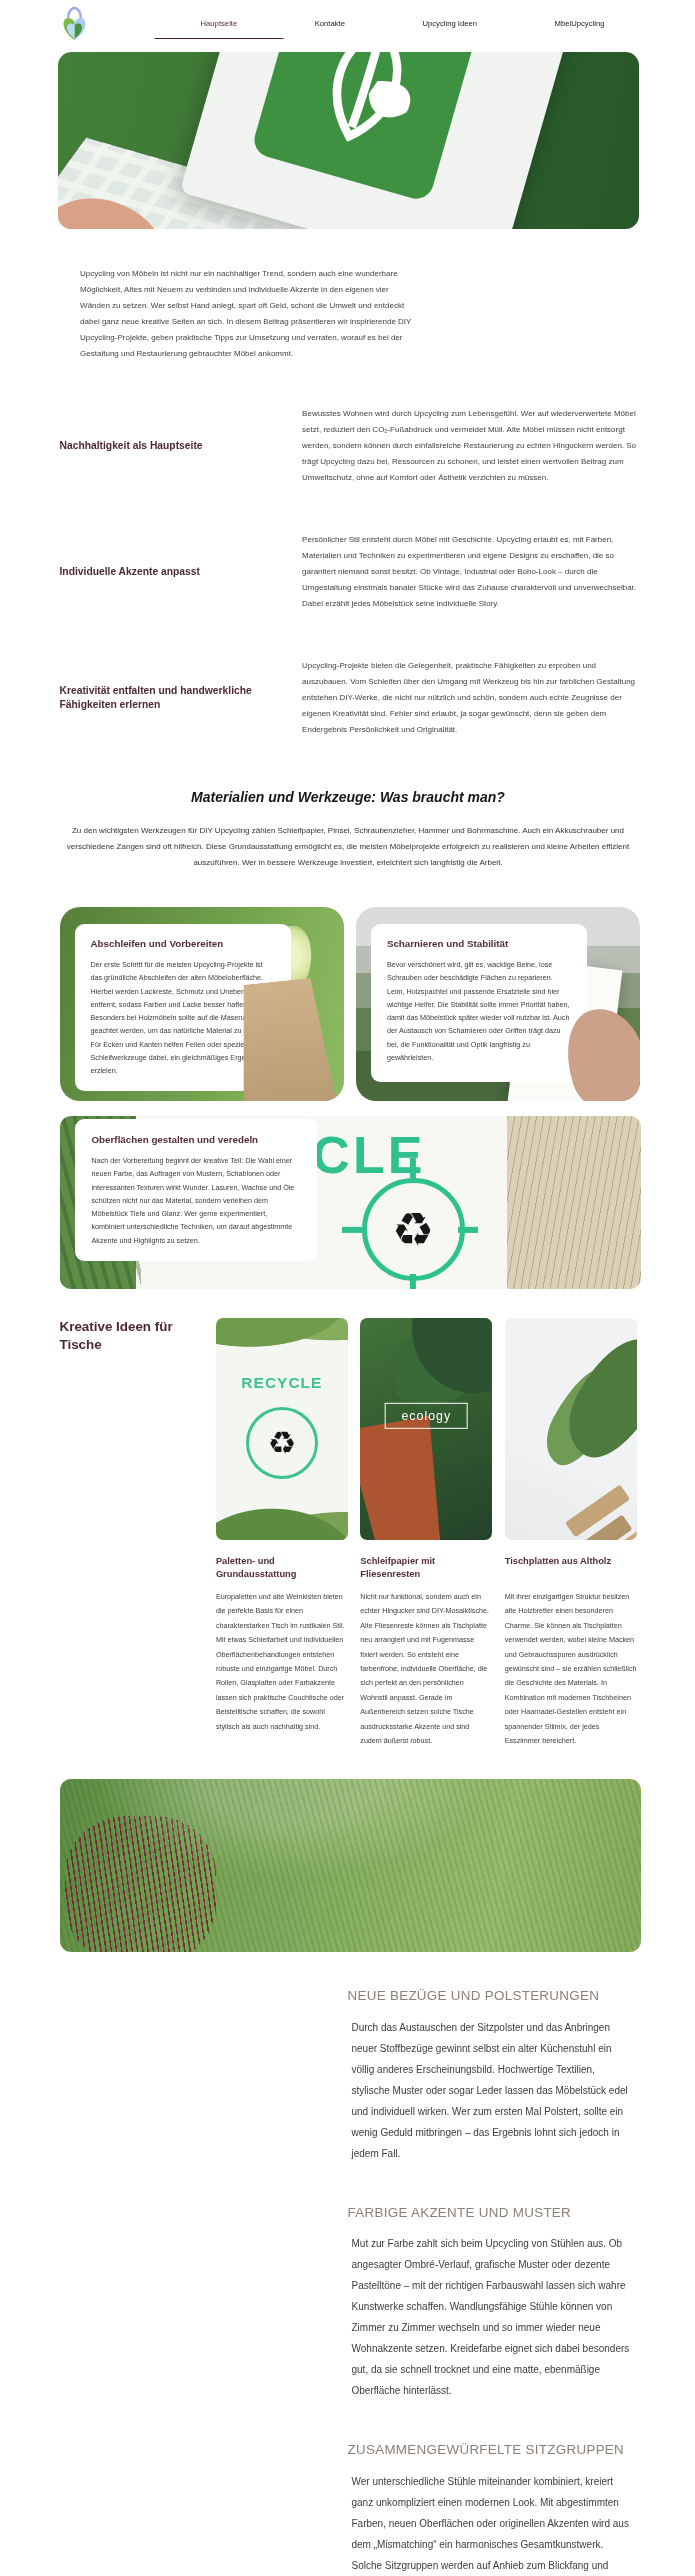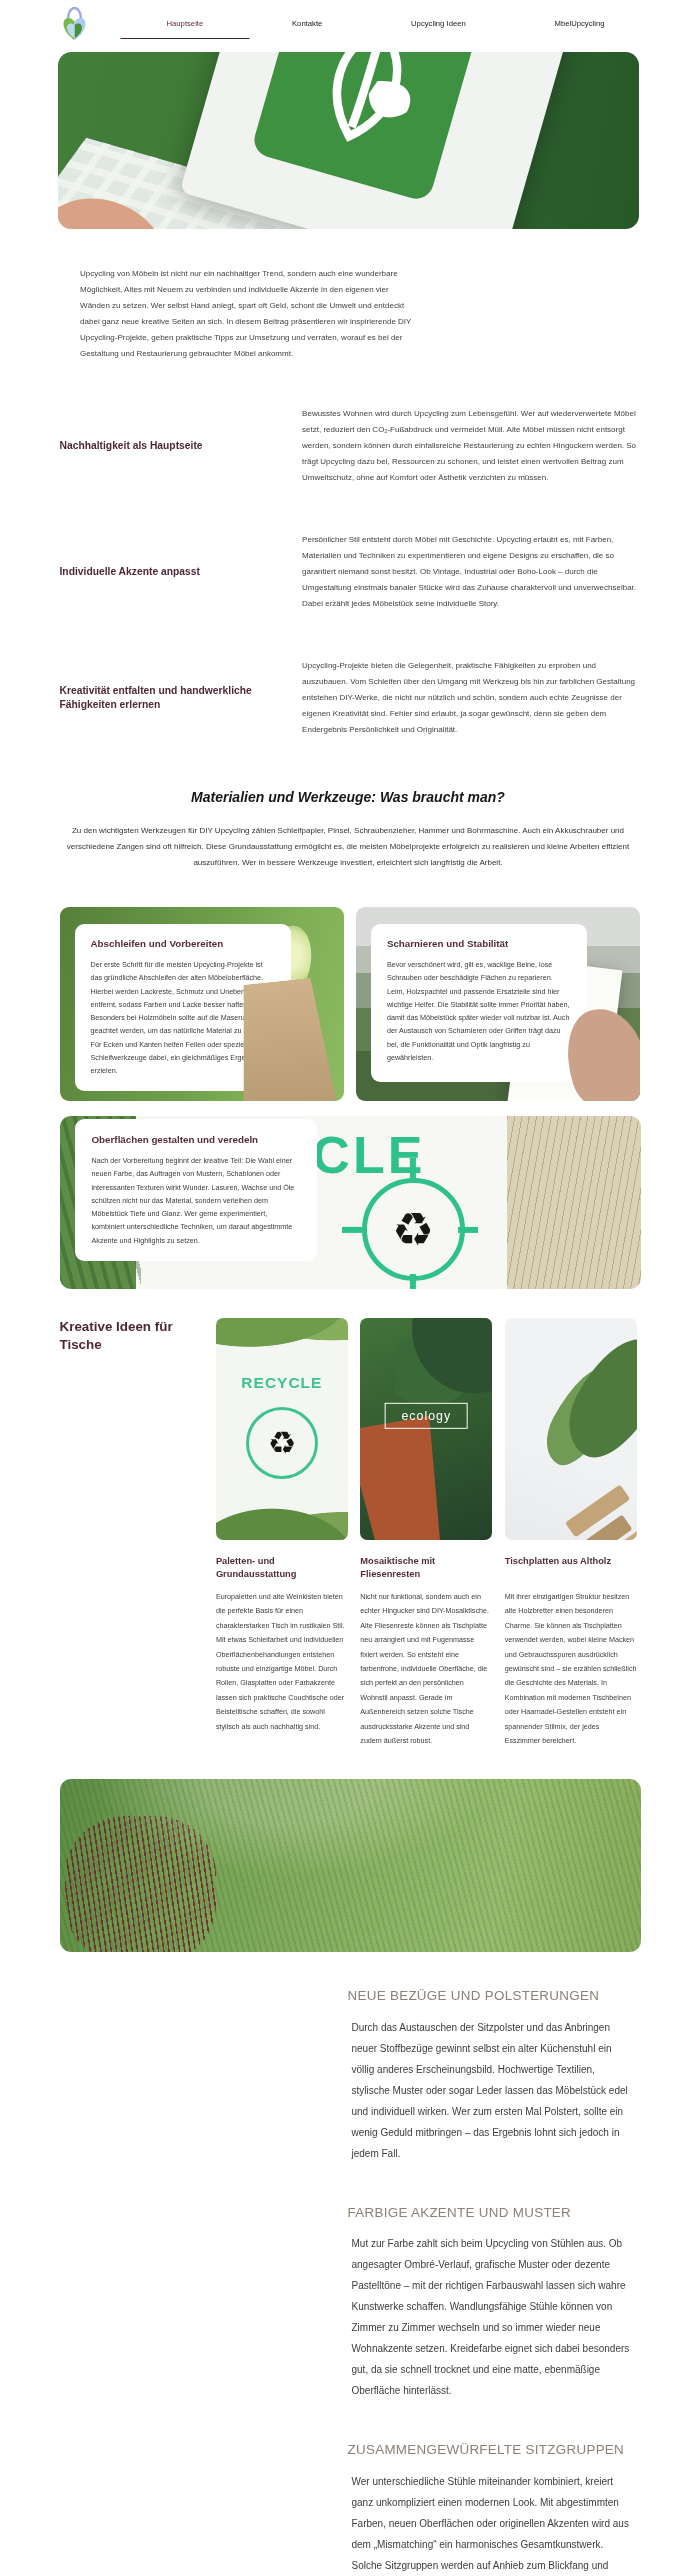--- a/index.html
+++ b/index.html
@@ -1,17 +1,17 @@
 <!DOCTYPE html>
 <html lang="de" style="font-size:8.2px"><head>
 <meta charset="utf-8">
 <style>
   html,body{margin:0;padding:0;background:#fff;font-family:"Liberation Sans",sans-serif;color:#3c3c3c;}
   body{width:696px;}
-  .container{width:577px;margin:0 auto;position:relative;}
+  .container{width:577px;margin:0 auto;position:relative;gap:34px;}
   
   header{height:47px;background:#fff;position:relative;}
   .head-inner{display:flex;align-items:center;height:100%;}
   .logo{width:29px;height:39px;flex:0 0 auto;cursor:pointer;}
   nav{display:flex;flex:1;justify-content:space-between;margin:0 31px 0 77px;}
   .nav-item{position:relative;font-size:7.7px;color:#222;cursor:pointer;padding:3.1px 1px;}
   .nav-item.active{color:#5c2e40;}
   .nav-item.active::after{content:"";position:absolute;left:50%;transform:translateX(-50%);bottom:-8.2px;width:129px;height:1.5px;background:#46222f;}
   
   .hero{width:581px;height:177px;margin:5.2px auto 0;border-radius:13.4px;overflow:hidden;position:relative;
@@ -30,21 +30,21 @@
   .features{margin-top:28px;display:flex;flex-direction:column;gap:30px;}
   .feature-row{display:flex;align-items:center;}
   .feature-label{width:222px;flex:0 0 auto;font-size:10.3px;font-weight:bold;color:#4e2838;line-height:1.4;padding-right:20.6px;box-sizing:border-box;}
   .feature-text{margin-left:20.6px;width:335px;font-size:8px;line-height:2.0;color:#3f3f3f;}
   
   .materials{margin-top:43px;text-align:center;}
   .materials h2{font-size:14px;color:#171717;margin:0 0 17.5px;font-style:italic;}
   .materials p{margin:0 auto;max-width:567px;font-size:8px;line-height:2.0;color:#333;}
   
   .prep{margin-top:36px;display:flex;gap:12.4px;}
-  .prep-card{position:relative;width:284px;height:194px;border-radius:9px;overflow:hidden;flex:0 0 auto;}
+  .prep-card{position:relative;width:284px;height:194px;border-radius:20px;overflow:hidden;flex:0 0 auto;}
   .bg-grass{background:linear-gradient(105deg,#55803a 0%,#69984600 0),linear-gradient(105deg,#567f39 0%,#6d9c49 45%,#7fae57 72%,#8cbb64 100%);}
   .bg-grass::before{content:"";position:absolute;right:33px;top:18.5px;width:47px;height:72px;border-radius:50%/56% 56% 44% 44%;background:radial-gradient(circle at 50% 42%,#eef3c2 0 26%,#d3e49e 52%,#9fc06a 70%,#6f9c43 100%);transform:rotate(14deg);}
   .bg-grass::after{content:"";position:absolute;right:13.4px;bottom:-4.1px;width:93px;height:124px;background:linear-gradient(#cdb28a,#b89c74);clip-path:polygon(14% 0,86% 0,100% 100%,0 100%);transform:rotate(-6deg);box-shadow:-9.3px -13.4px 0 -3.1px #f3f1ea;}
   .bg-mountain{background:linear-gradient(#d9dbd8 0 20%,#b9bfb4 20% 34%,#8d9c85 34% 52%,#62804f 52% 74%,#49683c 74% 100%);}
   .bg-mountain::before{content:"";position:absolute;right:26px;top:57px;width:98px;height:144px;background:#fbfbf8;transform:rotate(7deg);box-shadow:0 3.1px 15.5px rgba(0,0,0,.25);}
   .bg-mountain::after{content:"";position:absolute;right:-5.2px;bottom:-15.5px;width:77px;height:108px;background:#cba18a;border-radius:50% 50% 40% 60%/60% 45% 55% 40%;transform:rotate(-18deg);}
   .prep-inner{position:absolute;left:15.5px;top:17.5px;width:216px;box-sizing:border-box;background:#fff;border-radius:9.3px;padding:13.4px 15.5px;min-height:158px;}
   .prep-inner h3{margin:0 0 9.3px;font-size:9.8px;color:#542c3c;}
   .prep-inner p{margin:0;font-size:7.2px;line-height:1.85;color:#3a3a3a;}
   
@@ -210,21 +210,21 @@
           </div>
           <h4>Paletten- und Grundausstattung</h4>
           <p>Europaletten und alte Weinkisten bieten die perfekte Basis für einen charakterstarken Tisch im rustikalen Stil. Mit etwas Schleifarbeit und individuellen Oberflächenbehandlungen entstehen robuste und einzigartige Möbel. Durch Rollen, Glasplatten oder Farbakzente lassen sich praktische Couchtische oder Beistelltische schaffen, die sowohl stylisch als auch nachhaltig sind.</p>
         </div>
       
         <div class="tcard">
           <div class="timg card-img-ecology">
             <div class="ci-word">ecology</div>
 
           </div>
-          <h4>Mosaiktische mit Fliesenresten</h4>
+          <h4>Schleifpapier mit Fliesenresten</h4>
           <p>Nicht nur funktional, sondern auch ein echter Hingucker sind DIY-Mosaiktische. Alte Fliesenreste können als Tischplatte neu arrangiert und mit Fugenmasse fixiert werden. So entsteht eine farbenfrohe, individuelle Oberfläche, die sich perfekt an den persönlichen Wohnstil anpasst. Gerade im Außenbereich setzen solche Tische ausdrucksstarke Akzente und sind zudem äußerst robust.</p>
         </div>
       
         <div class="tcard">
           <div class="timg card-img-wood">
             
             
           </div>
           <h4>Tischplatten aus Altholz</h4>
           <p>Mit ihrer einzigartigen Struktur besitzen alte Holzbretter einen besonderen Charme. Sie können als Tischplatten verwendet werden, wobei kleine Macken und Gebrauchsspuren ausdrücklich gewünscht sind – sie erzählen schließlich die Geschichte des Materials. In Kombination mit modernen Tischbeinen oder Haarnadel-Gestellen entsteht ein spannender Stilmix, der jedes Esszimmer bereichert.</p>

